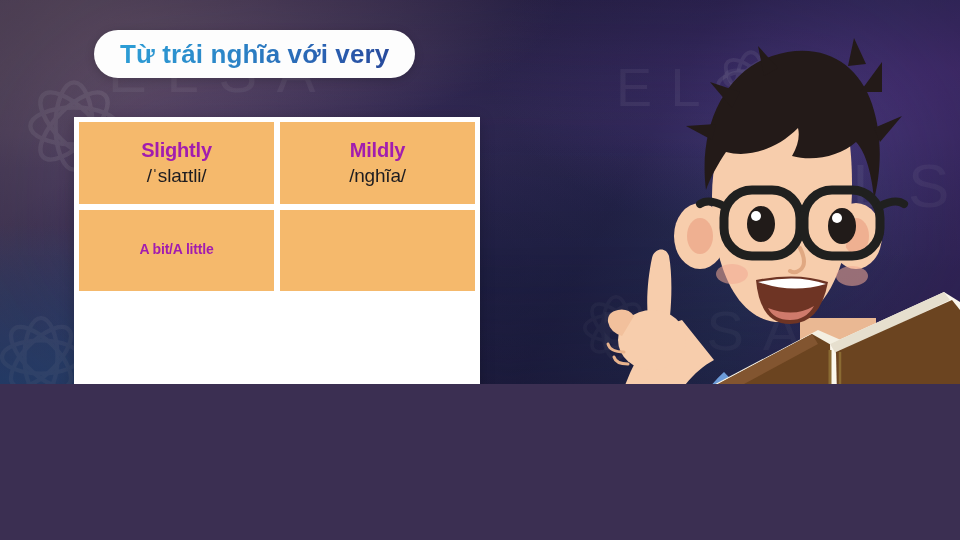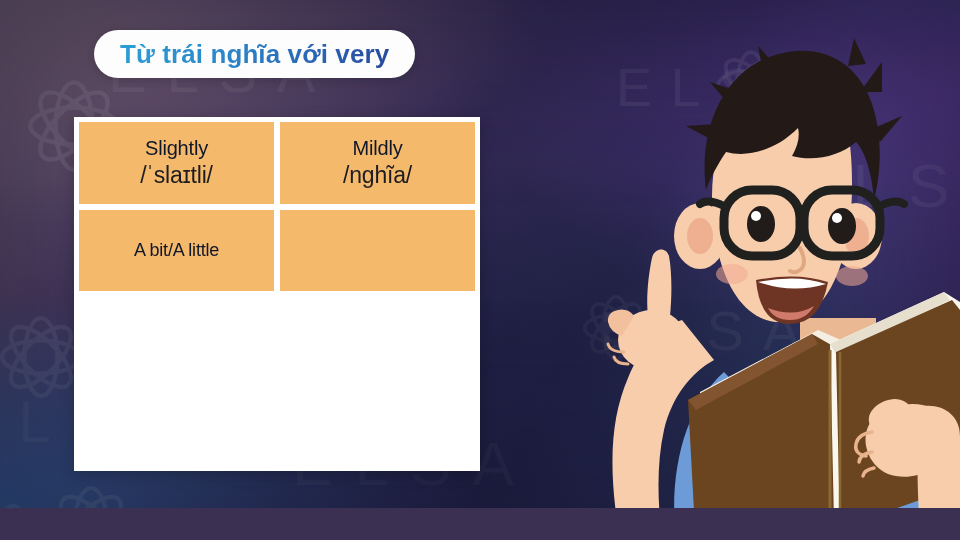--- a/index.html
+++ b/index.html
@@ -6,21 +6,21 @@
   html,body { width:960px; height:540px; overflow:hidden; }
   body {
     font-family:"Liberation Sans", sans-serif;
     background:#3b2f52;
     position:relative;
   }
 
   
   #slide {
     position:absolute; inset:0;
-    width:960px; height:508px;
+    width:960px; height:384px;
     overflow:hidden;
   }
   .bg-base {
     position:absolute; inset:0;
     background:
       radial-gradient(120% 95% at 3% 0%,   rgba(124,101,118,0.95) 0%, rgba(124,101,118,0) 46%),
       radial-gradient(95% 80% at 0% 100%,  rgba(56,109,170,0.95) 0%, rgba(56,109,170,0) 52%),
       radial-gradient(85% 90% at 100% 18%, rgba(88,56,140,0.92) 0%, rgba(88,56,140,0) 58%),
       linear-gradient(118deg, #6d5b70 0%, #4b3a63 22%, #332a55 44%, #27254c 62%, #2e3760 78%, #3f2f6b 92%, #4b2f78 100%);
   }
@@ -95,32 +95,32 @@
     flex-direction:column;
     align-items:center;
     justify-content:center;
     text-align:center;
     line-height:1.12;
     padding:2px 4px;
   }
   .cell.empty { }
   .word {
     font-size:20px;
-    font-weight:normal;
-    color:#0f172a;
+    font-weight:bold;
+    color:#a21caf;
     letter-spacing:-0.2px;
   }
   .ipa {
-    font-size:23px;
+    font-size:19px;
     font-weight:400;
     color:#1d1c20;
     margin-top:3px;
     letter-spacing:-0.2px;
   }
-  .cell.single .word { font-size:18px; }
+  .cell.single .word { font-size:14px; }
 
   
   #character {
     position:absolute;
     left:500px; top:0;
     width:460px; height:540px;
     z-index:5;
   }
   #character svg { display:block; width:100%; height:100%; }
 </style>

